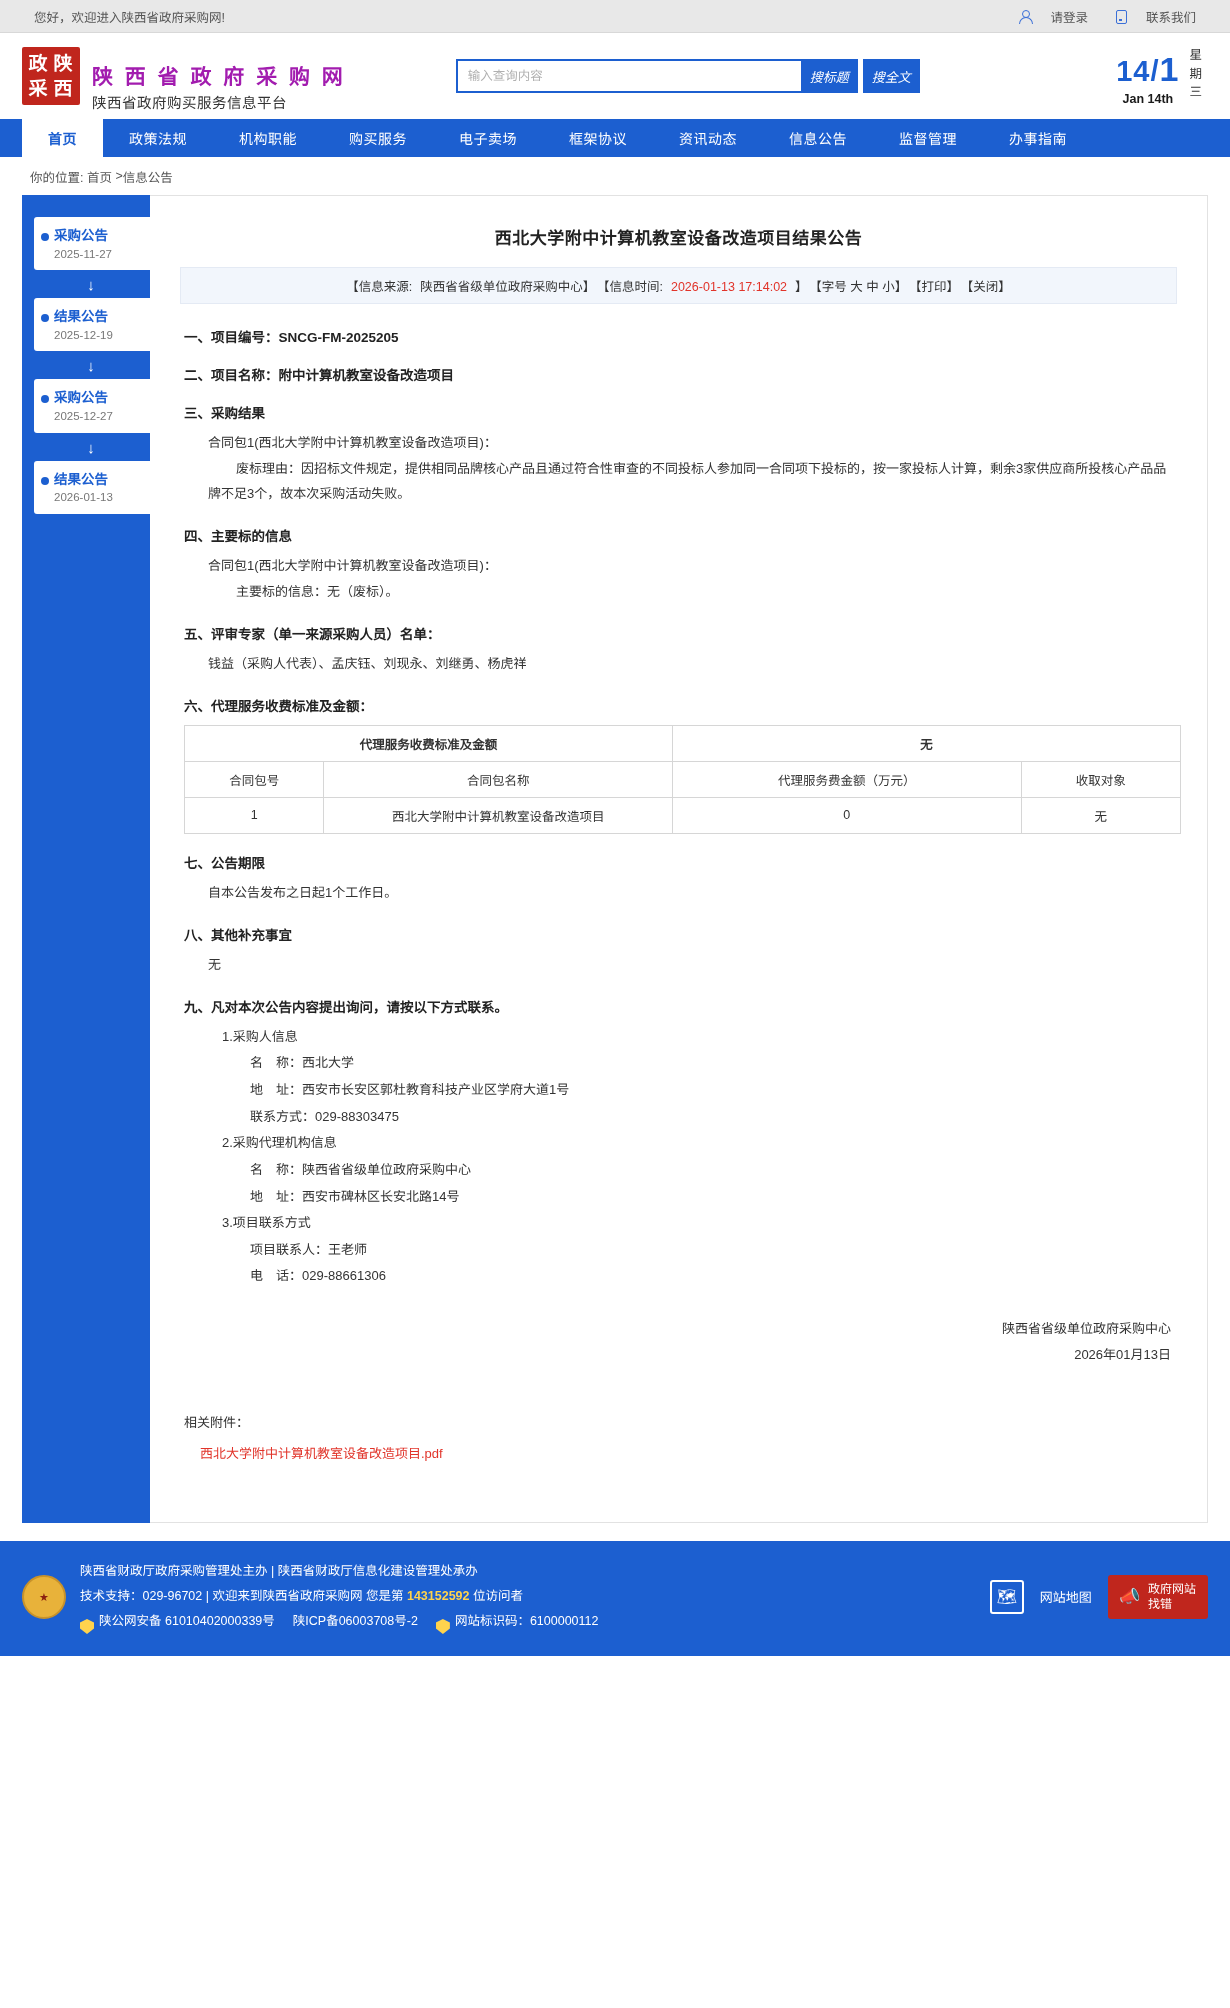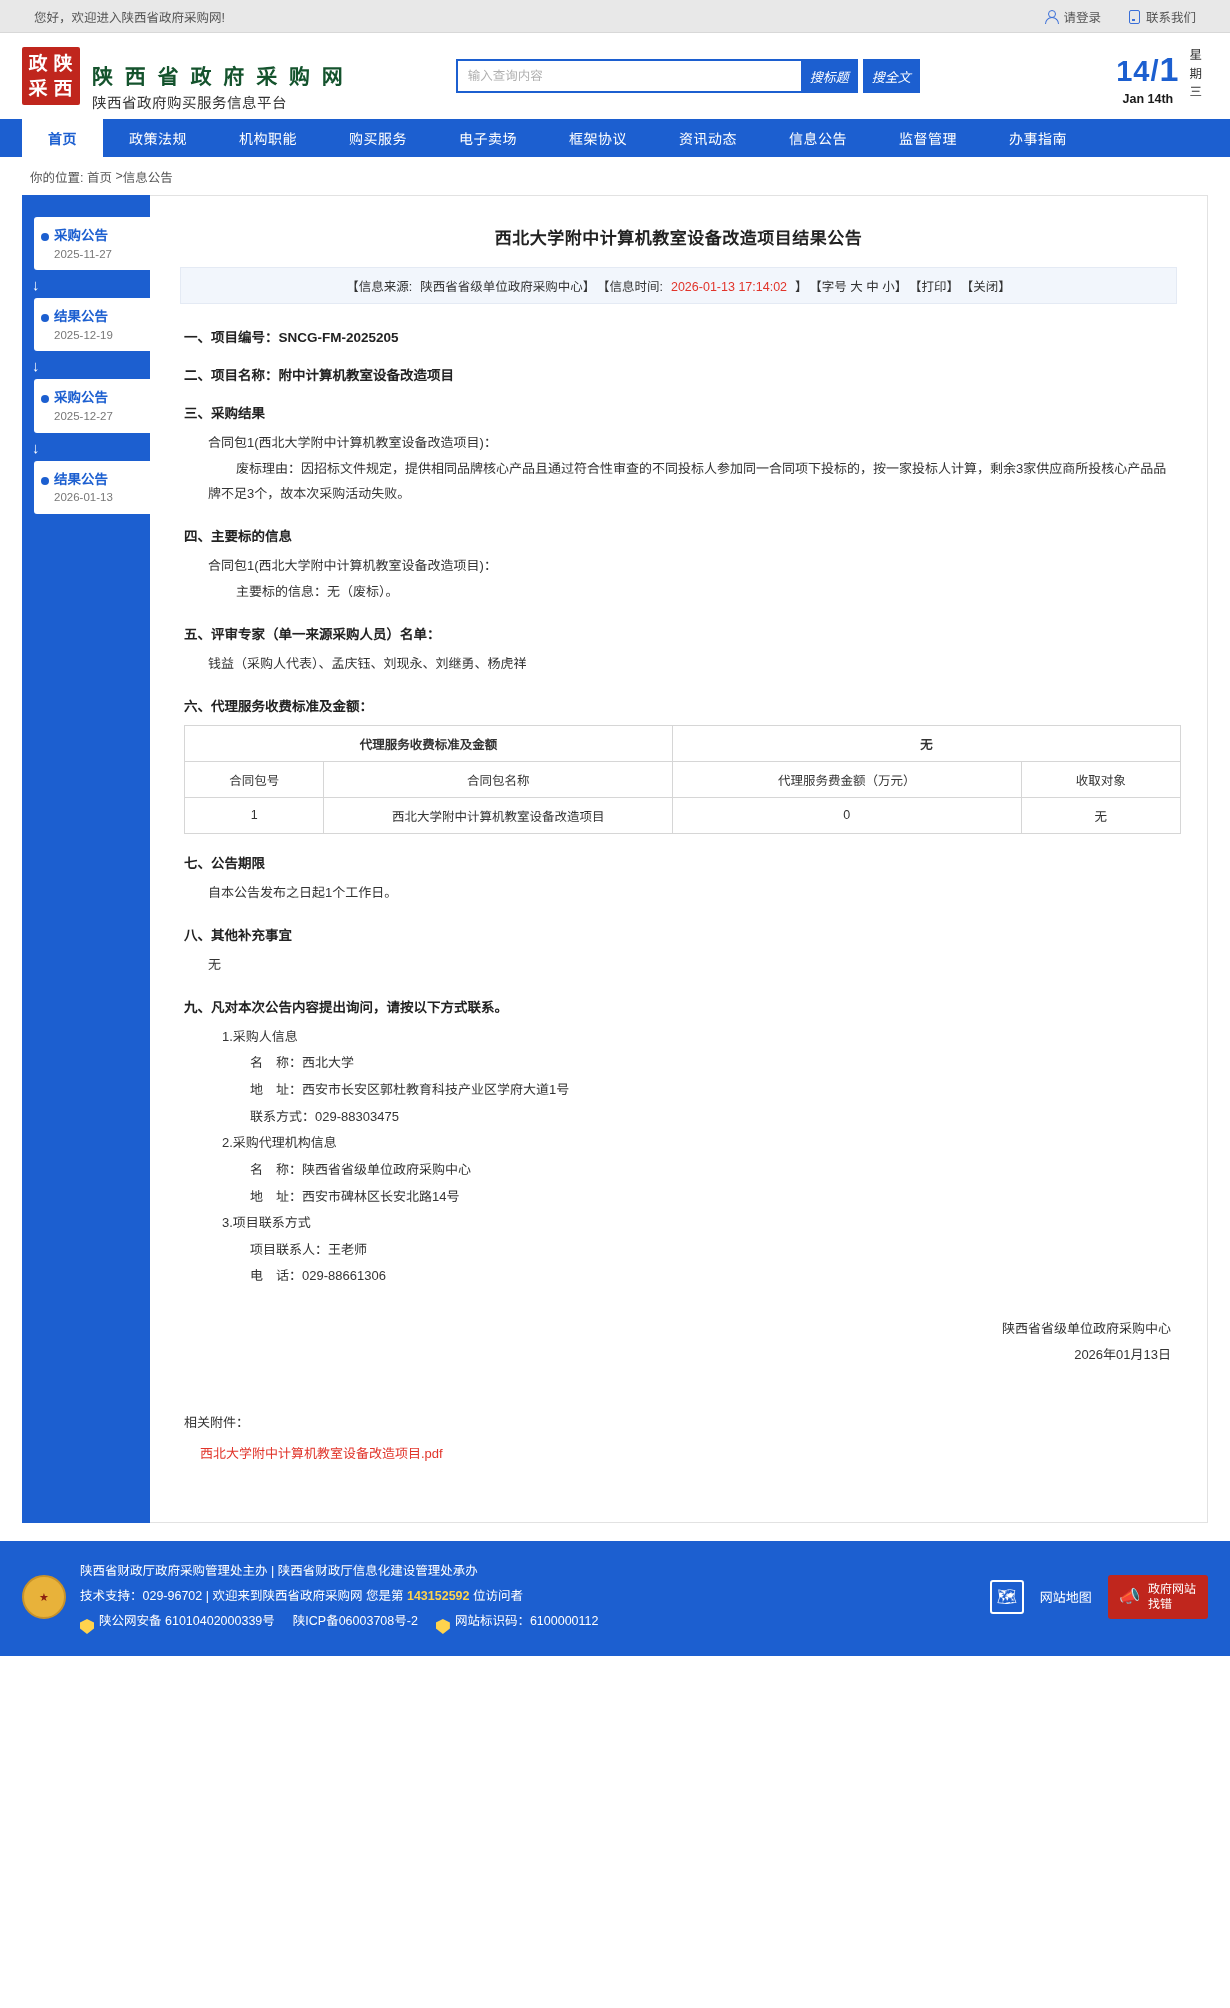--- a/index.html
+++ b/index.html
@@ -16,21 +16,21 @@
     height:33px;
     background:#e8e8e8;
     border-bottom:1px solid #d8d8d8;
     display:flex;
     align-items:center;
     padding:0 34px;
     font-size:12.5px;
     color:#555;
   }
   .topbar .welcome { flex:1; }
-  .topbar .tb-link { display:flex; align-items:center; gap:5px; margin-left:26px; color:#555; }
+  .topbar .tb-link { display:flex; align-items:center; gap:18px; margin-left:26px; color:#555; }
   .topbar .tb-ic { display:inline-block; width:14px; height:14px; position:relative; }
   .ic-user::before{content:"";position:absolute;left:4px;top:1px;width:6px;height:6px;border:1.3px solid #3a6fd8;border-radius:50%;}
   .ic-user::after{content:"";position:absolute;left:1px;top:8px;width:12px;height:6px;border:1.3px solid #3a6fd8;border-bottom:none;border-radius:7px 7px 0 0;}
   .ic-phone::before{content:"";position:absolute;left:2px;top:1px;width:9px;height:12px;border:1.3px solid #3a6fd8;border-radius:2px;}
   .ic-phone::after{content:"";position:absolute;left:5px;top:10px;width:3px;height:1.5px;background:#3a6fd8;}
 
   
   .header {
     height:86px;
     background:#fff;
@@ -47,21 +47,21 @@
     font-size:19px; font-weight:bold;
     line-height:1.05;
     letter-spacing:1px;
     margin-right:12px;
     border-radius:2px;
     padding:4px;
     text-align:center;
   }
   .logo-box span{ width:50%; text-align:center; }
   .site-titles { line-height:1.5; }
-  .site-titles .t1 { font-size:21px; font-weight:bold; color:#14532d; letter-spacing:3px;margin-top:24px; }
+  .site-titles .t1 { font-size:21px; font-weight:bold; color:#a21caf; letter-spacing:3px;margin-top:24px; }
   .site-titles .t2 { font-size:14.5px; color:#333; letter-spacing:0.5px; }
   .search-wrap { margin-left:110px; display:flex; align-items:center; }
   .search-input {
     width:345px; height:34px;
     border:2px solid #1c5fd0;
     border-right:none;
     padding:0 10px;
     font-size:12.5px;
     color:#333;
     outline:none;
@@ -117,21 +117,21 @@
     display:flex;
     padding:0 22px 18px 22px;
     align-items:stretch;
   }
   .sidebar {
     width:128px;
     background:#1c5fd0;
     padding:22px 0 30px 0;
     flex:none;
   }
-  .timeline { display:flex; flex-direction:column; }
+  .timeline { display:flex; flex-direction:column; align-items:center; }
   .tl-card {
     width:116px;
     background:#fff;
     border-radius:3px 0 0 3px;
     padding:9px 8px 8px 20px;
     position:relative;
     margin-left:12px;
     line-height:1.45;
   }
   .tl-card.on { background:#fff; }

